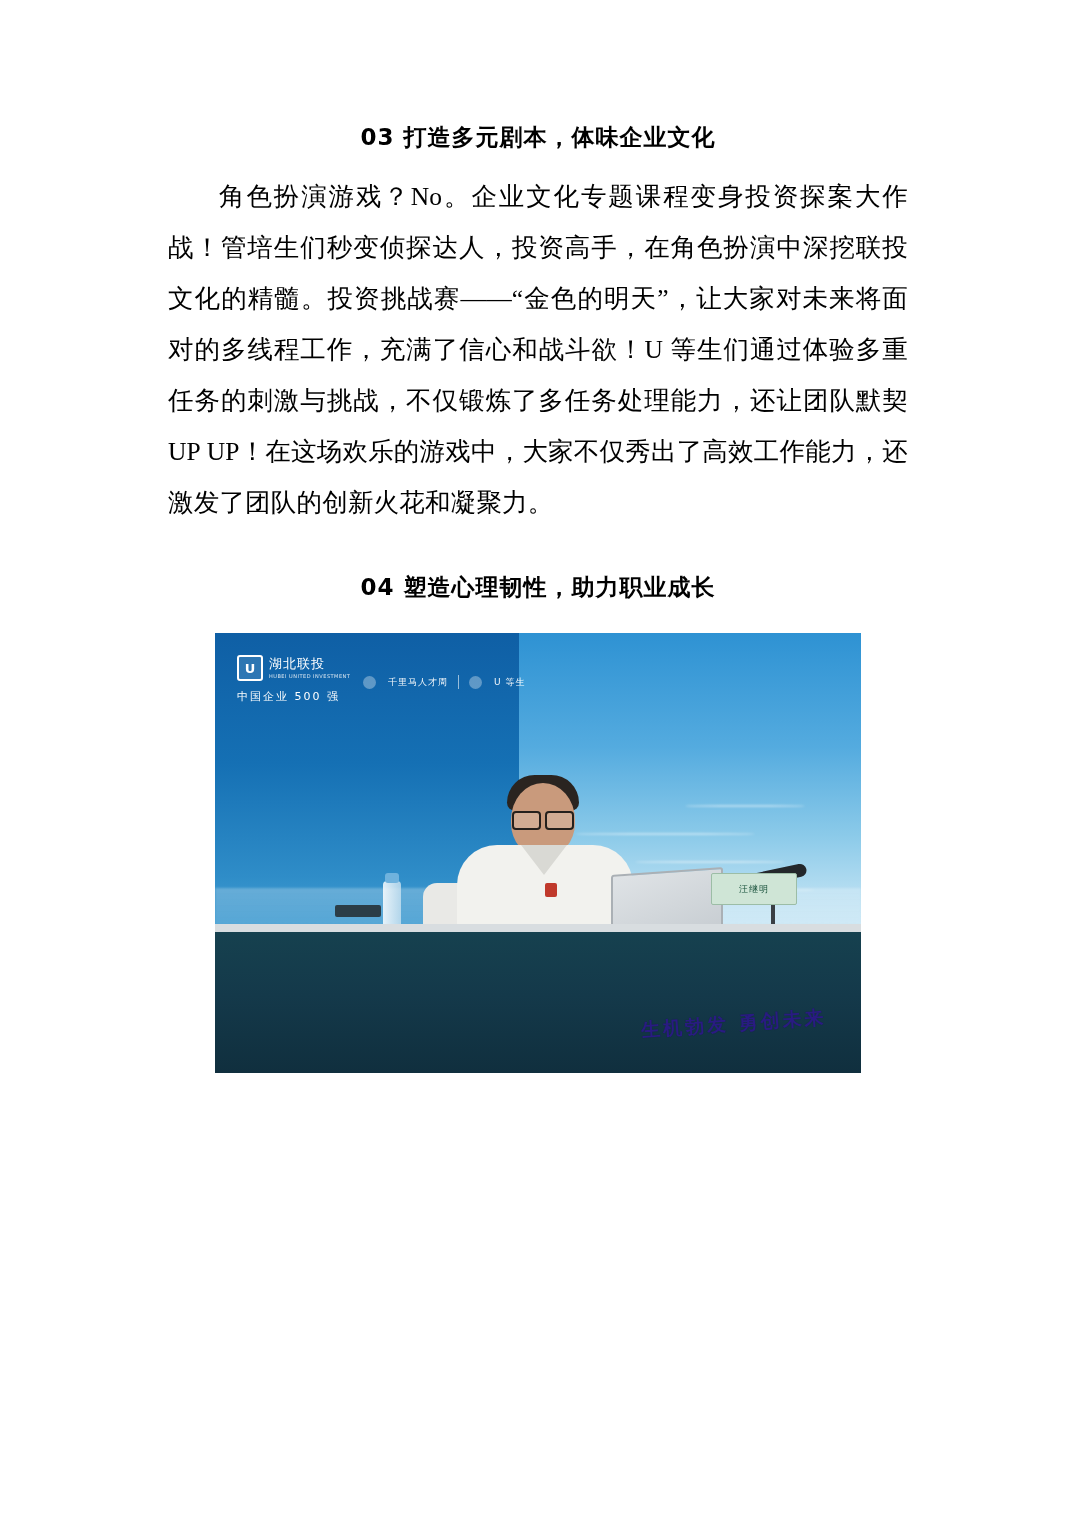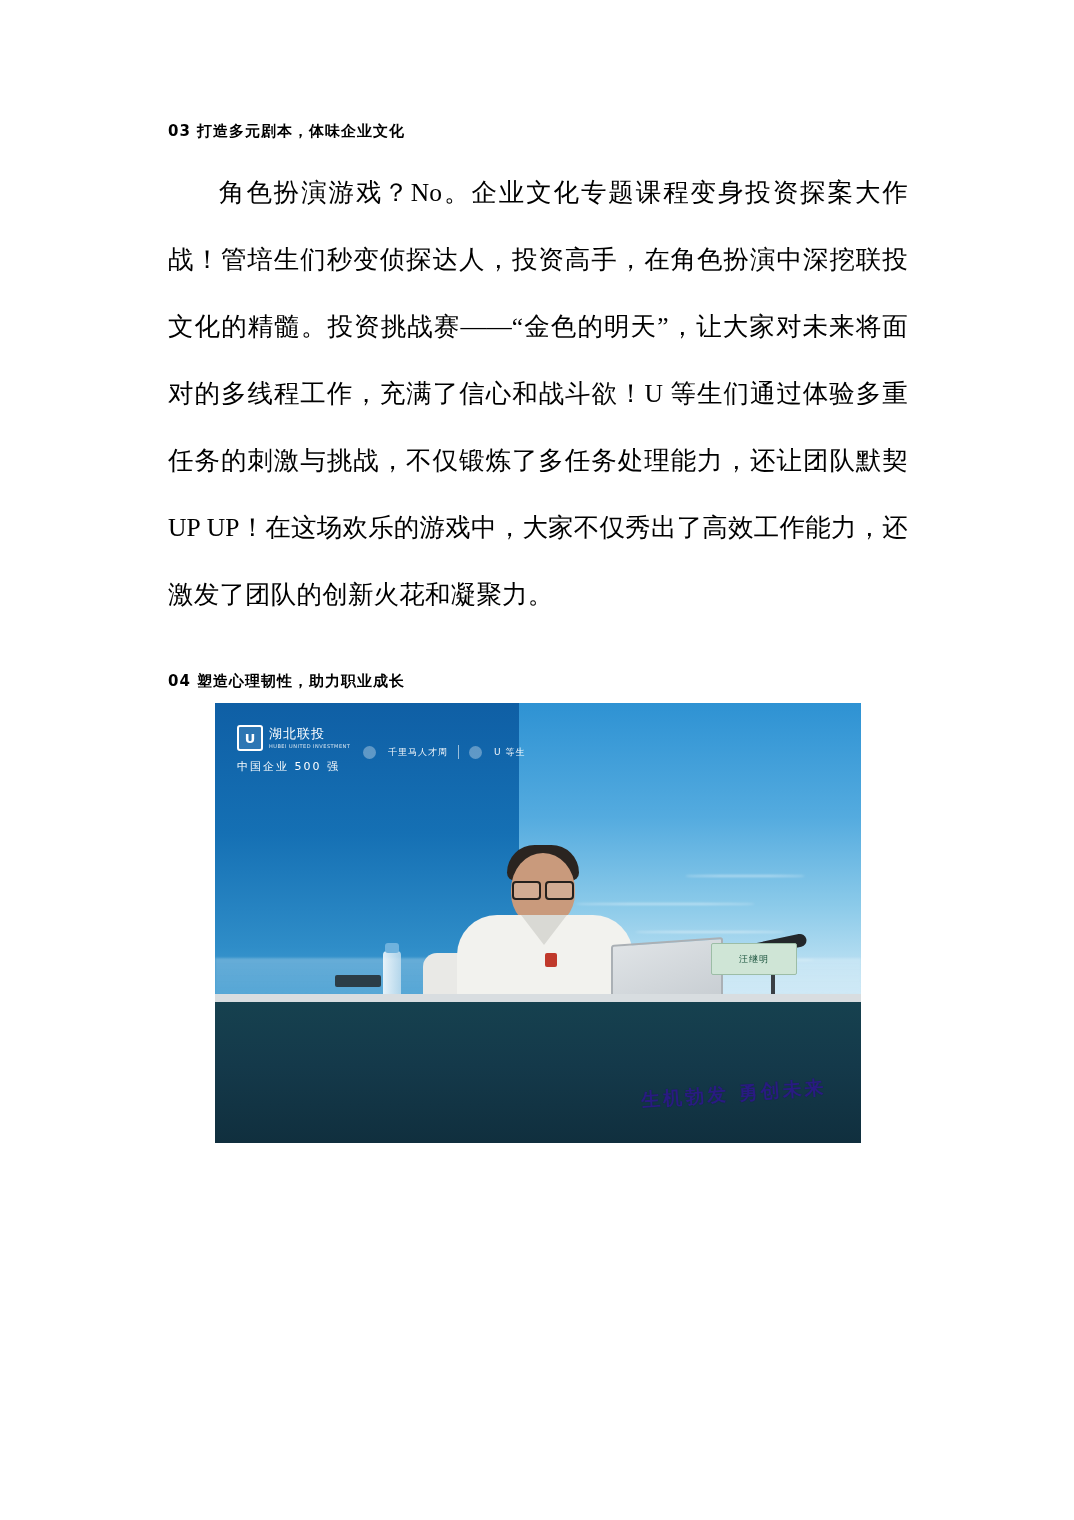--- a/index.html
+++ b/index.html
@@ -17,34 +17,35 @@
     color: #000000;
     overflow: hidden;
   }
   .content {
     position: absolute;
     left: 168px;
     top: 120px;
     width: 740px;
   }
   .heading {
+    text-align: center;
     font-family: "DejaVu Sans", "Liberation Sans", sans-serif;
     font-weight: bold;
-    font-size: 15px;
+    font-size: 23px;
     letter-spacing: 1px;
     margin: 0 0 16px 0;
     line-height: 1.5;
   }
   .heading.second {
     margin-top: 42px;
-    margin-bottom: 11px;
+    margin-bottom: 29px;
   }
   .para {
     font-size: 25.5px;
-    line-height: 67px;
+    line-height: 51px;
     text-align: justify;
     text-justify: inter-ideograph;
     text-indent: 2em;
     margin: 0;
     letter-spacing: 0.2px;
   }
   .figure {
     margin: 8px auto 10px auto;
     width: 646px;
     height: 440px;

